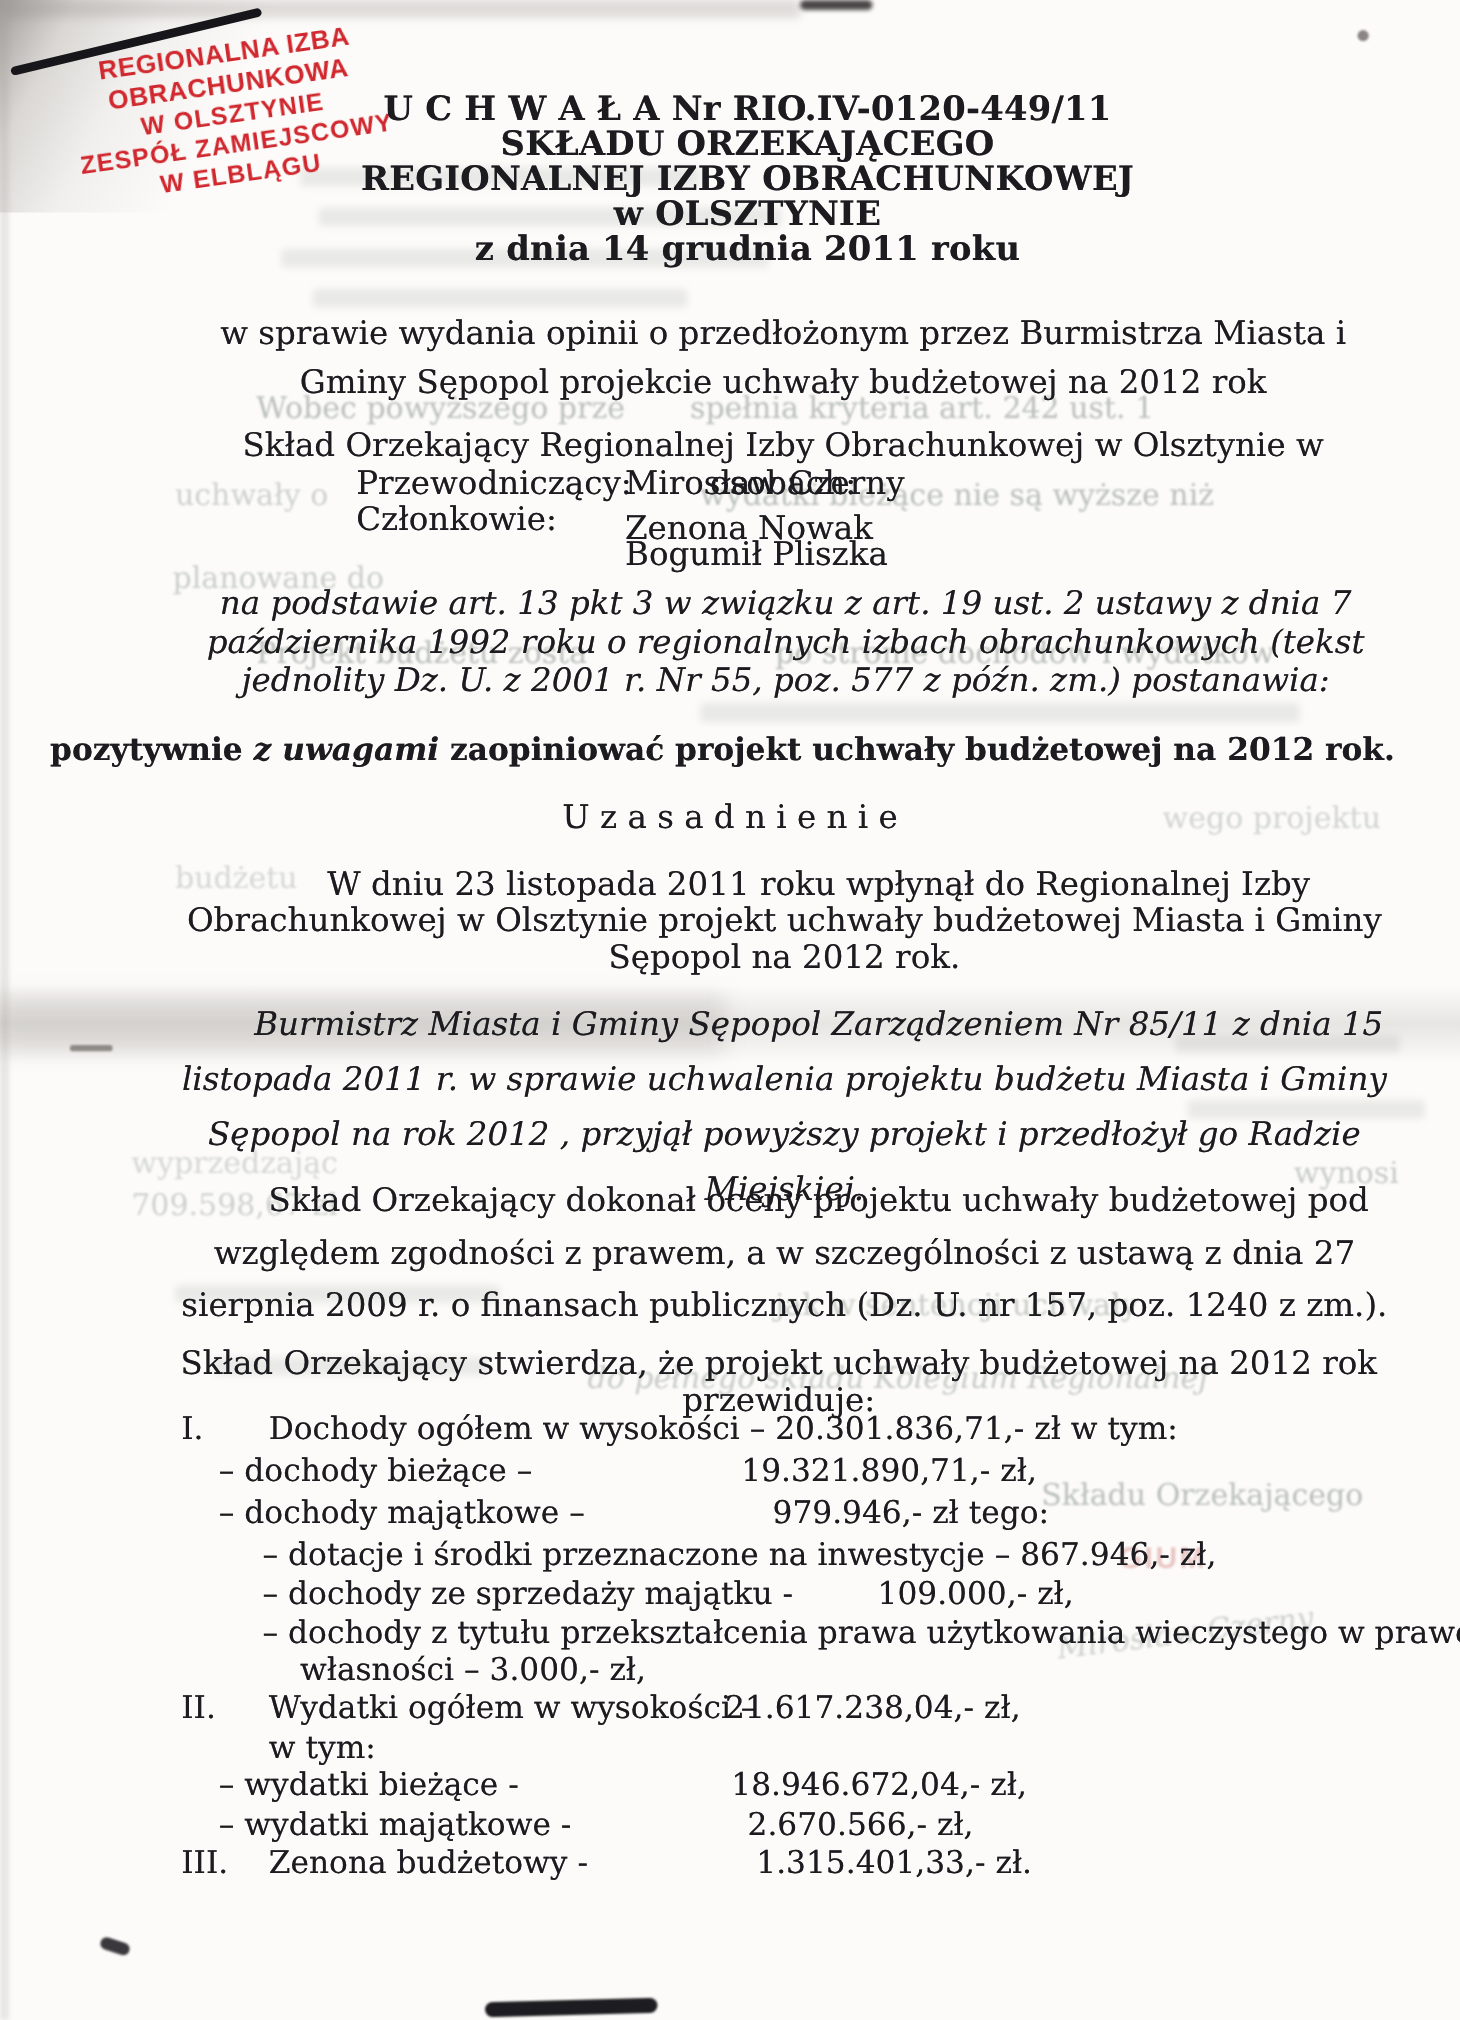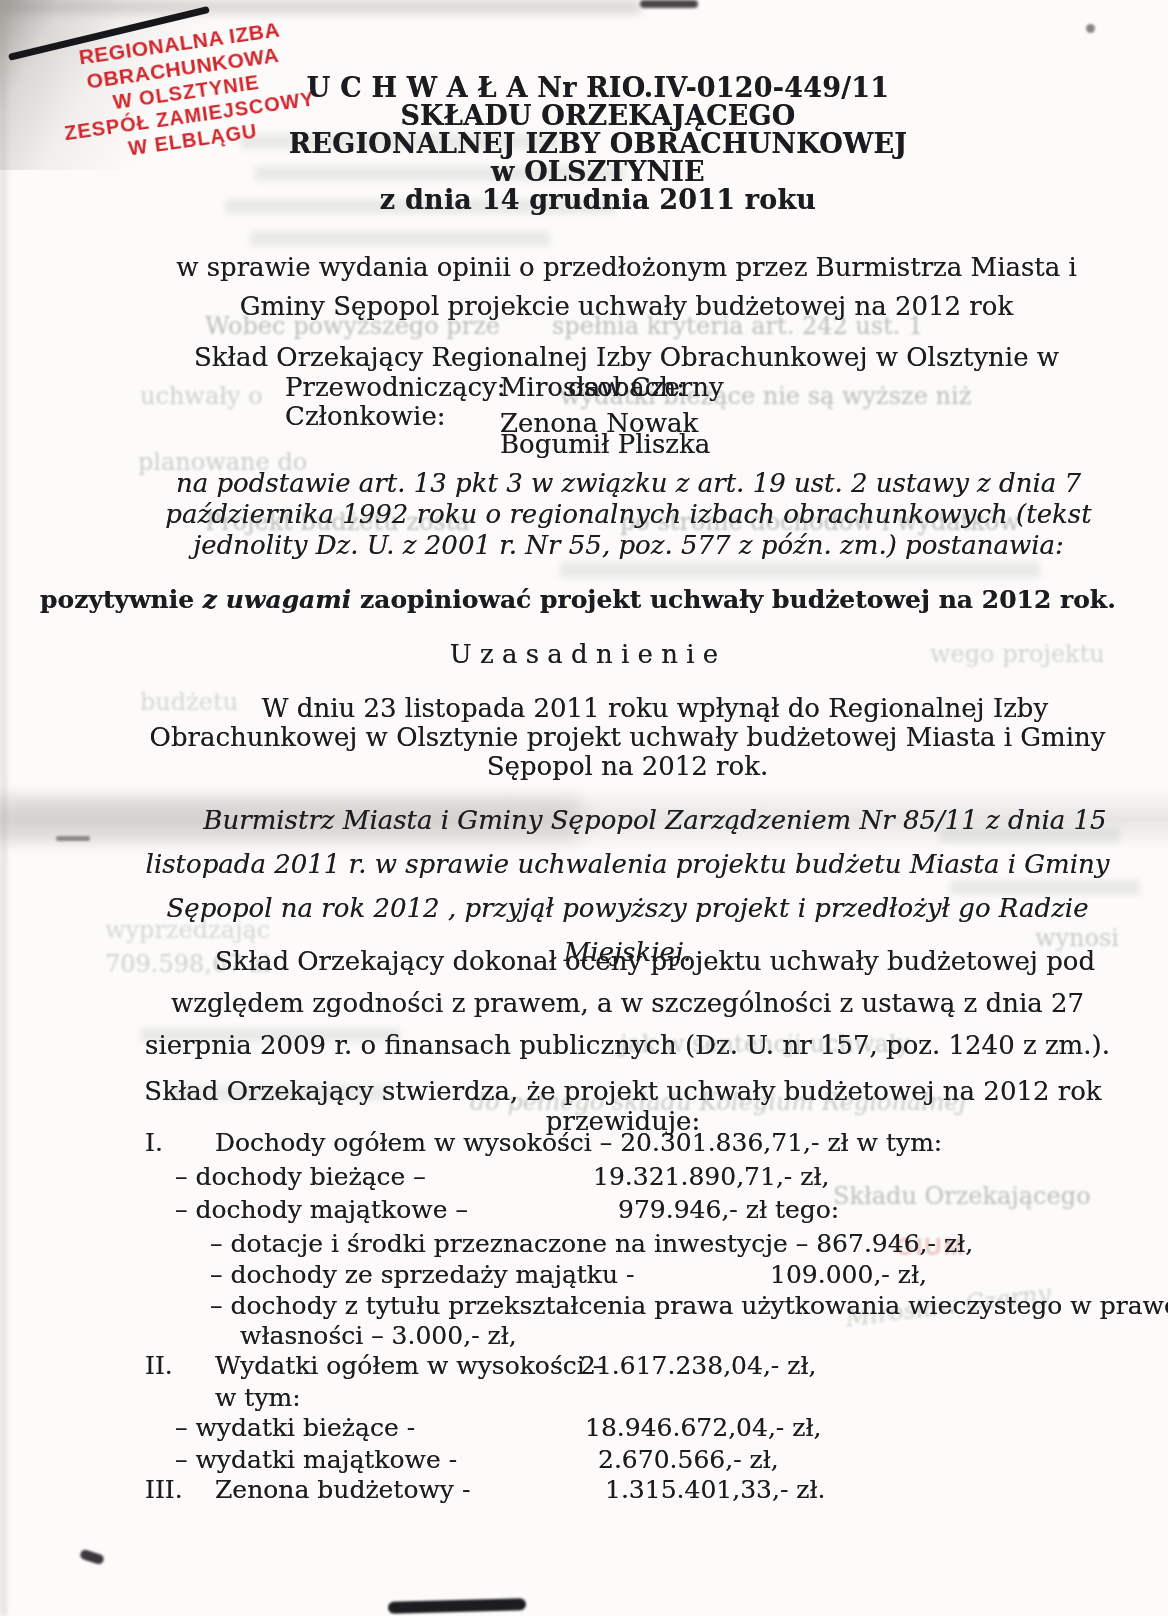--- a/index.html
+++ b/index.html
@@ -188,21 +188,21 @@
   </div>
   <div class="brow soft" style="top:1195px">
     <span style="left:175px">– dochody majątkowe –</span>
     <span style="left:618px">979.946,- zł tego:</span>
   </div>
   <div class="brow soft" style="top:1229px">
     <span style="left:210px">– dotacje i środki przeznaczone na inwestycje –  867.946,- zł,</span>
   </div>
   <div class="brow soft" style="top:1260px">
     <span style="left:210px">– dochody ze sprzedaży majątku -</span>
-    <span style="left:770px">109.000,- zł,</span>
+    <span style="left:702px">109.000,- zł,</span>
   </div>
   <div class="brow soft" style="top:1291px">
     <span style="left:210px">– dochody z tytułu przekształcenia prawa użytkowania wieczystego  w prawo</span>
   </div>
   <div class="brow soft" style="top:1321px">
     <span style="left:240px">własności –  3.000,- zł,</span>
   </div>
   <div class="brow soft" style="top:1351px">
     <span style="left:145px">II.</span>
     <span style="left:215px">Wydatki ogółem w wysokości –</span>

